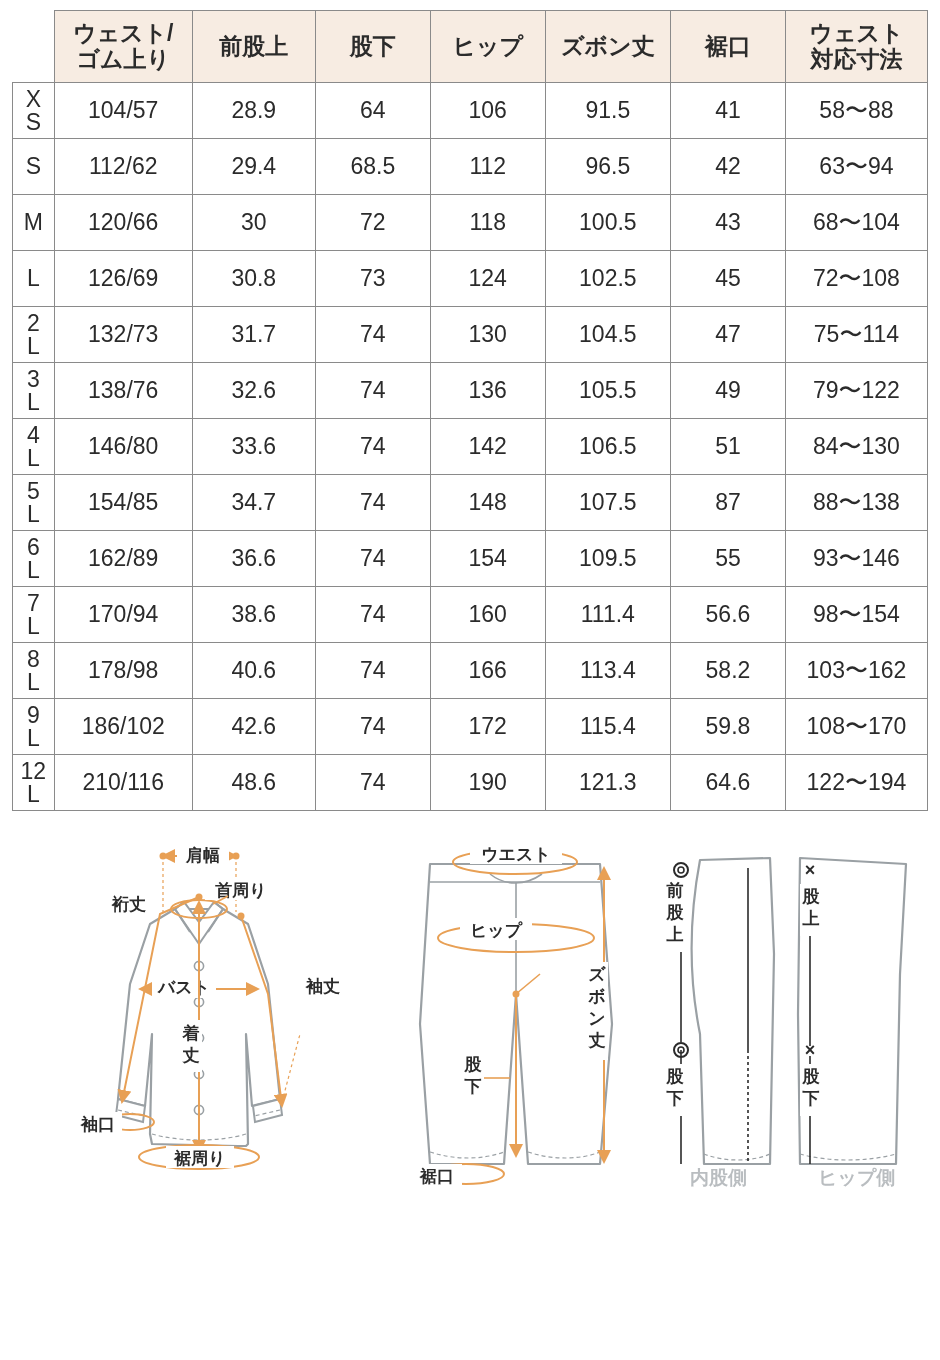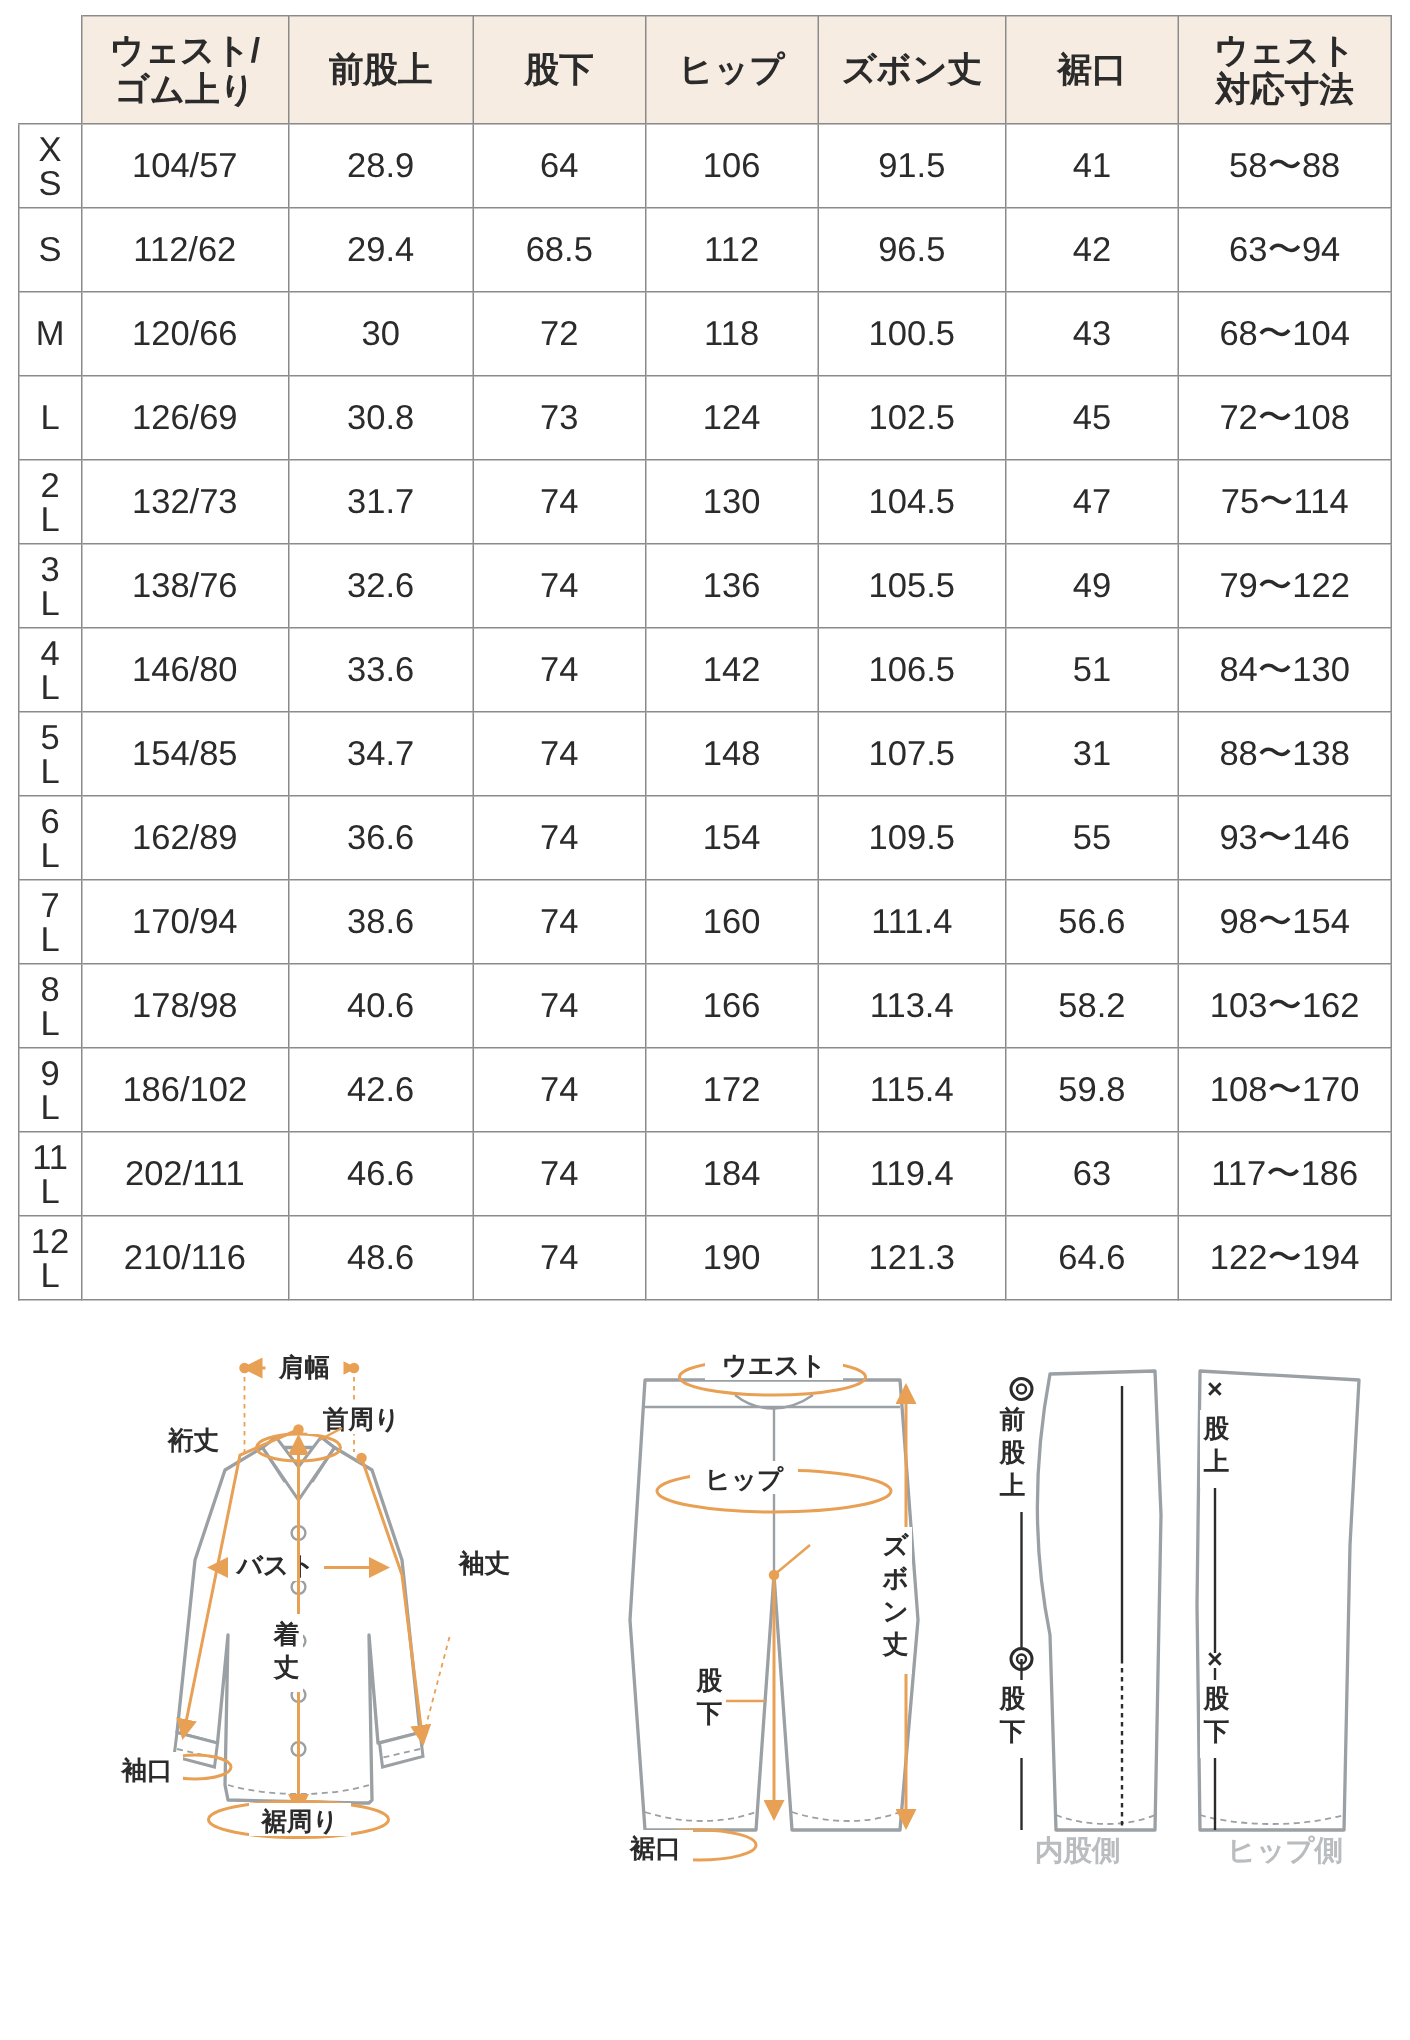--- a/index.html
+++ b/index.html
@@ -226,21 +226,21 @@
           <tr>
             <td class="size-cell">
               <span>5</span>
               <span>L</span>
             </td>
             <td>154/85</td>
             <td>34.7</td>
             <td>74</td>
             <td>148</td>
             <td>107.5</td>
-            <td>31</td>
+            <td>87</td>
             <td>88〜138</td>
           </tr>
           <tr>
             <td class="size-cell">
               <span>6</span>
               <span>L</span>
             </td>
             <td>162/89</td>
             <td>36.6</td>
             <td>74</td>
@@ -280,33 +280,20 @@
               <span>9</span>
               <span>L</span>
             </td>
             <td>186/102</td>
             <td>42.6</td>
             <td>74</td>
             <td>172</td>
             <td>115.4</td>
             <td>59.8</td>
             <td>108〜170</td>
-          </tr>
-          <tr>
-            <td class="size-cell">
-              <span>11</span>
-              <span>L</span>
-            </td>
-            <td>202/111</td>
-            <td>46.6</td>
-            <td>74</td>
-            <td>184</td>
-            <td>119.4</td>
-            <td>63</td>
-            <td>117〜186</td>
           </tr>
           <tr>
             <td class="size-cell">
               <span>12</span>
               <span>L</span>
             </td>
             <td>210/116</td>
             <td>48.6</td>
             <td>74</td>
             <td>190</td>

